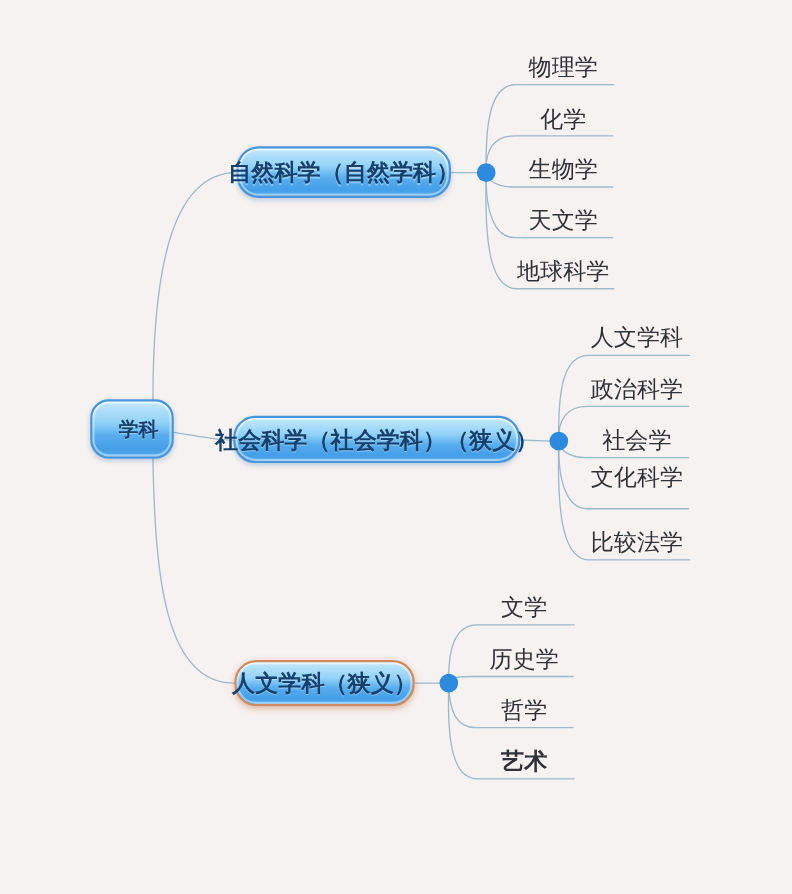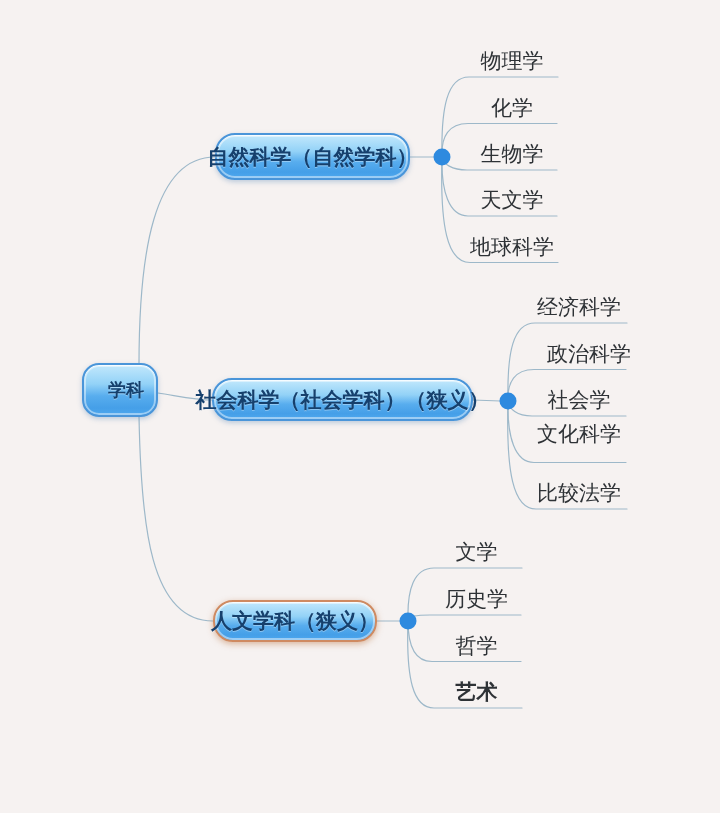--- a/index.html
+++ b/index.html
@@ -118,22 +118,22 @@
   <div class="node" style="left:212px; top:378px; width:261px; height:43px;">社会科学（社会学科）（狭义）</div>
 
   <div class="node highlight" style="left:213px; top:600px; width:164px; height:42px;">人文学科（狭义）</div>
 
   <div class="child-topic" style="left:462px; top:48px;    width:100px;">物理学</div>
   <div class="child-topic" style="left:462px; top:94.5px;  width:100px;">化学</div>
   <div class="child-topic" style="left:462px; top:141px;   width:100px;">生物学</div>
   <div class="child-topic" style="left:462px; top:233.5px; width:100px;">地球科学</div>
   <div class="child-topic" style="left:462px; top:187px;   width:100px;">天文学</div>
 
-  <div class="child-topic" style="left:527px; top:294px;   width:104px;">经济科学</div>
-  <div class="child-topic" style="left:527px; top:340.5px; width:104px;text-align:right;">政治科学</div>
+  <div class="child-topic" style="left:527px; top:294px;   width:104px;">人文学科</div>
+  <div class="child-topic" style="left:527px; top:340.5px; width:104px;">政治科学</div>
   <div class="child-topic" style="left:527px; top:387px;   width:104px;">社会学</div>
   <div class="child-topic" style="left:527px; top:421px; width:104px;">文化科学</div>
   <div class="child-topic" style="left:527px; top:480px;   width:104px;">比较法学</div>
 
   <div class="child-topic" style="left:427px; top:539px;   width:99px;">文学</div>
   <div class="child-topic" style="left:427px; top:586px;   width:99px;">历史学</div>
   <div class="child-topic" style="left:427px; top:632.5px; width:99px;">哲学</div>
   <div class="child-topic" style="left:427px; top:679px;   width:99px;font-weight:bold;">艺术</div>
 
 </div>

